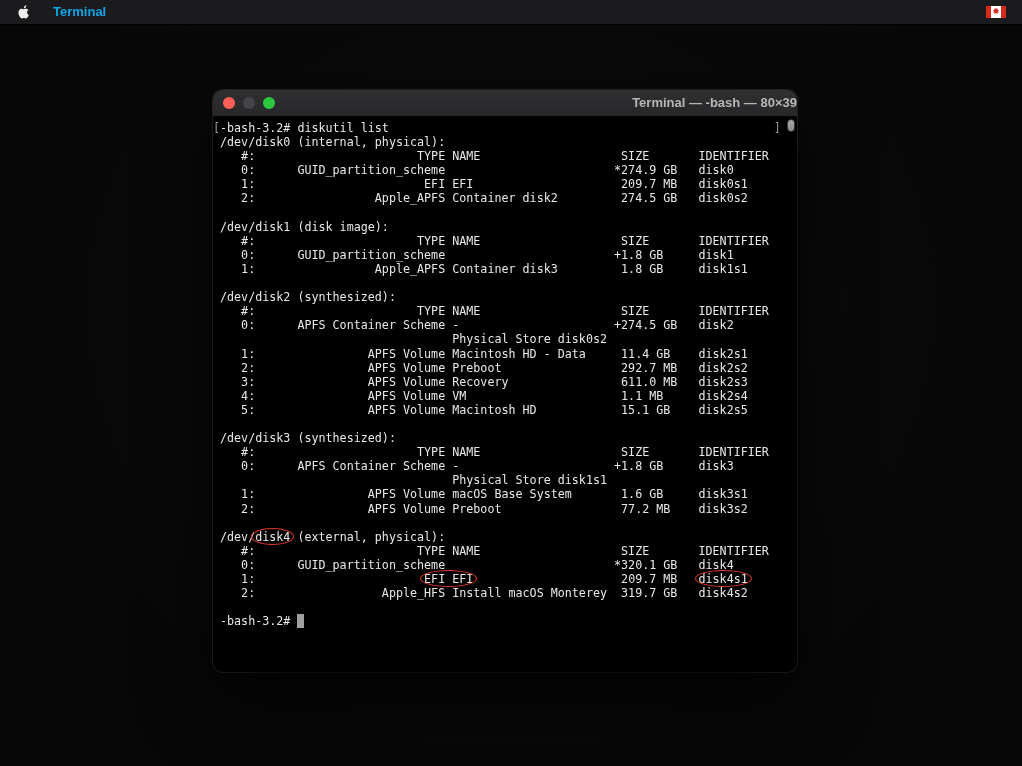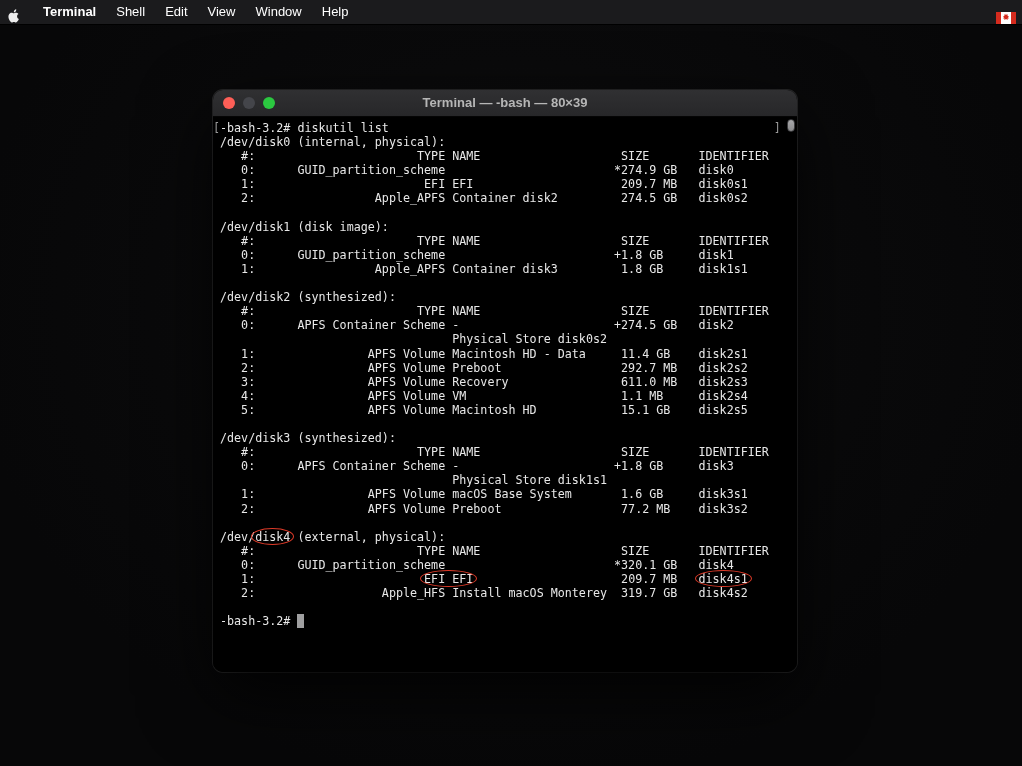--- a/index.html
+++ b/index.html
@@ -4,22 +4,22 @@
 <style>
   html,body{margin:0;padding:0;}
   body{
     width:1022px;height:766px;overflow:hidden;
     background:radial-gradient(ellipse at 50% 40%, #0d0d0e 0%, #070708 75%);
     font-family:"Liberation Sans",sans-serif;
   }
   
   .menubar{
     height:24px;background:#1b1b1d;border-bottom:1px solid #000;
-    display:flex;align-items:flex-end;padding:0 0;
-    color:#ffffff;font-size:13px;
+    display:flex;align-items:center;padding:0 10px;
+    color:#0ea5e9;font-size:13px;
   }
   .apple{display:inline-flex;align-items:center;margin:0 12px 0 8px;}
   .menu-item{padding:0 10px;line-height:24px;}
   .app-name{font-weight:700;}
   .menu-items{display:flex;}
   .spacer{flex:1;}
   .flag{display:inline-flex;align-items:center;margin-right:6px;}
   
   .window{
     position:absolute;left:213px;top:90px;width:584px;height:582px;
@@ -30,21 +30,21 @@
     height:26px;background:linear-gradient(#303032,#272729);
     border-bottom:1px solid #050505;
     display:flex;align-items:center;position:relative;flex:none;
   }
   .traffic{display:flex;gap:8px;margin-left:10px;z-index:2;}
   .dot{width:12px;height:12px;border-radius:50%;}
   .dot.red{background:#fe5f57;}
   .dot.gray{background:#44454a;}
   .dot.green{background:#2bc840;}
   .title{
-    position:absolute;left:0;right:0;text-align:center;
+    position:absolute;left:0;right:0;text-align:right;
     color:#b6b6b6;font-size:13px;font-weight:600;line-height:26px;
   }
   .term{
     position:relative;height:556px;background:#000;
     padding:4px 0 0 7px;box-sizing:border-box;
   }
   .out{
     font-family:"DejaVu Sans Mono",monospace;
     font-size:11.7px;line-height:14.1px;
     color:#e8e8e8;white-space:pre;width:80ch;
@@ -73,27 +73,20 @@
 <div class="desktop">
 
   <div class="menubar">
     <span class="apple">
       <svg viewBox="0 0 16 20" width="13" height="16" aria-hidden="true">
         <path fill="#ededed" d="M11.2 10.6c0-2 1.6-3 1.7-3-1-1.4-2.4-1.6-2.9-1.6-1.2-.1-2.4.7-3 .7-.6 0-1.6-.7-2.6-.7-1.3 0-2.6.8-3.3 2-1.4 2.4-.4 6 1 8 .7 1 1.5 2 2.5 2 1 0 1.4-.6 2.6-.6 1.2 0 1.6.6 2.6.6 1.1 0 1.8-1 2.5-2 .8-1.1 1.1-2.2 1.1-2.3 0 0-2.1-.8-2.2-3.1z"></path>
         <path fill="#ededed" d="M9.4 4.3c.5-.7.9-1.6.8-2.6-.8 0-1.7.5-2.3 1.2-.5.6-.9 1.6-.8 2.5.9.1 1.8-.4 2.3-1.1z"></path>
       </svg>
     </span>
     <span class="menu-item app-name">Terminal</span>
-    <span class="menu-items">
-        <span class="menu-item">Shell</span>
-        <span class="menu-item">Edit</span>
-        <span class="menu-item">View</span>
-        <span class="menu-item">Window</span>
-        <span class="menu-item">Help</span>
-      </span>
     <span class="spacer"></span>
     <span class="flag">
       <svg width="20" height="12" viewBox="0 0 20 12" aria-hidden="true">
         <rect width="20" height="12" rx="1" fill="#ffffff"></rect>
         <rect width="5" height="12" fill="#d52b1e"></rect>
         <rect x="15" width="5" height="12" fill="#d52b1e"></rect>
         <path fill="#d52b1e" d="M10 1.6l.6 1.3 1.3-.6-.4 1.6 1.5.1-1.1 1.2 1.3 1-1.7.2.1 1.6-1.6-1-1.6 1 .1-1.6-1.7-.2 1.3-1-1.1-1.2 1.5-.1-.4-1.6 1.3.6z"></path>
       </svg>
     </span>
   </div>

